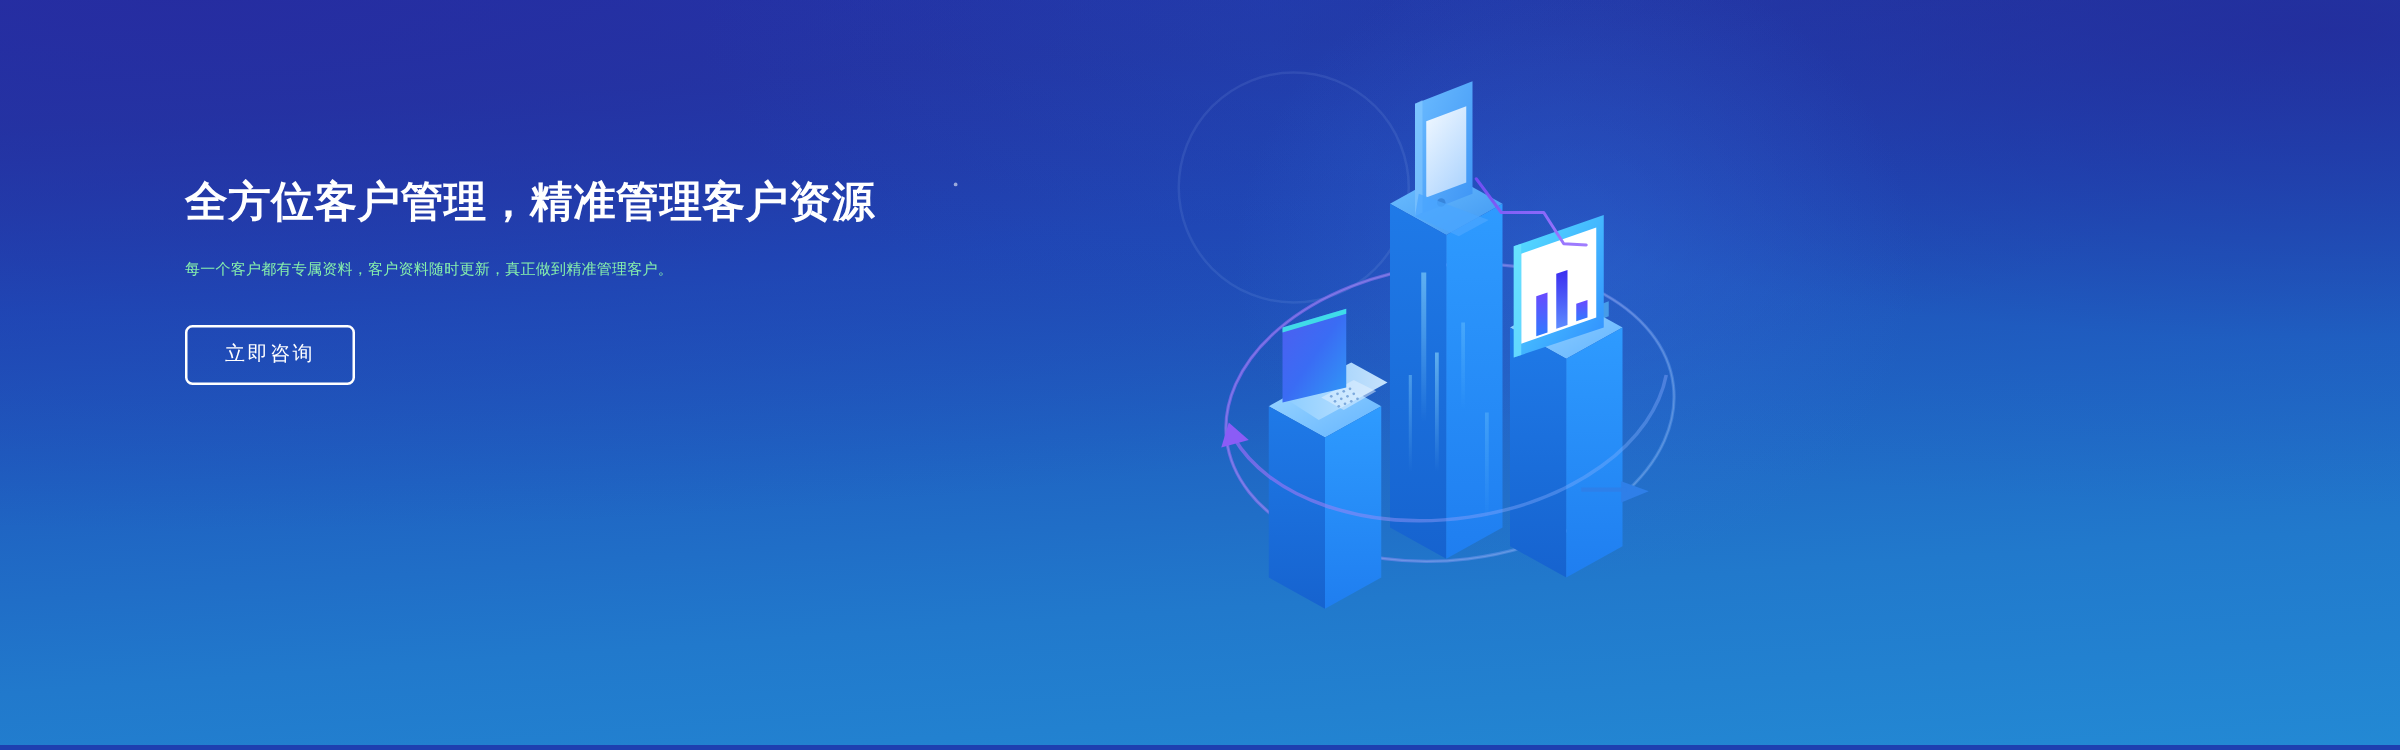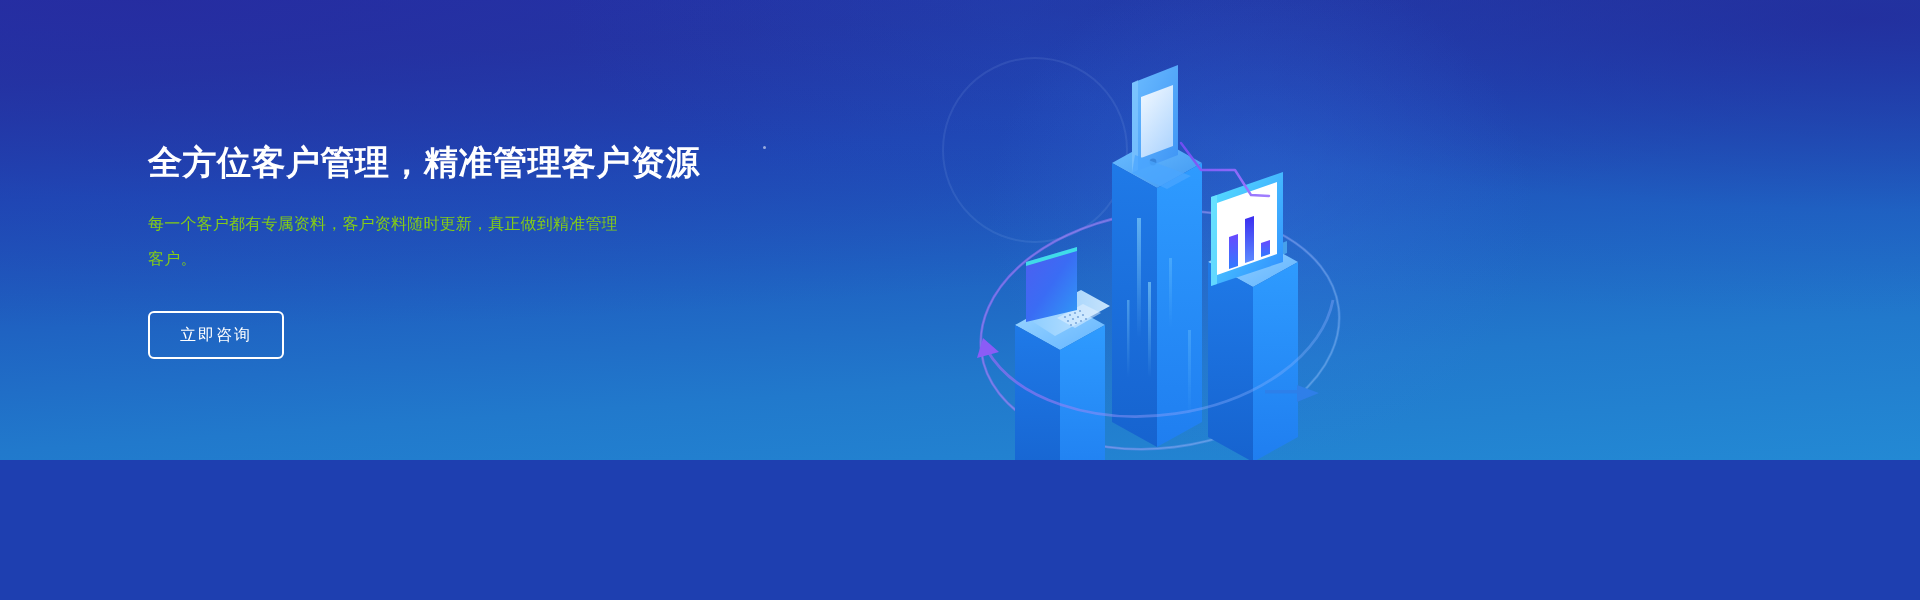--- a/index.html
+++ b/index.html
@@ -3,21 +3,21 @@
 <meta charset="utf-8">
 <title>Banner</title>
 <style>
   html,body{margin:0;padding:0;}
   body{
     width:1920px;height:600px;overflow:hidden;
     font-family:"Liberation Sans","DejaVu Sans",sans-serif;
     background:#1e3fb0;
   }
   #banner{
-    position:relative;width:1920px;height:460px;overflow:hidden;
+    position:relative;width:1920px;height:596px;overflow:hidden;
   }
   
   .bg-base{
     position:absolute;inset:0;
     background:linear-gradient(176deg,#2430a4 0%,#23379f 14%,#1f4bb4 34%,#1f63c2 56%,#2179cc 76%,#2389d4 100%);
   }
   .bg-wash-left{
     position:absolute;inset:0;
     background:radial-gradient(120% 95% at 8% 0%, rgba(38,44,160,.85) 0%, rgba(33,60,180,.35) 45%, rgba(33,110,205,0) 75%);
   }
@@ -31,21 +31,21 @@
   }
   
   .copy{
     position:absolute;left:148px;top:140px;width:640px;
   }
   .headline{
     margin:0;color:#ffffff;font-size:34px;line-height:44px;
     font-weight:700;letter-spacing:.5px;white-space:nowrap;
   }
   .subtitle{
-    margin:22px 0 0 0;color:#84cc16;font-size:16px;line-height:35px;
+    margin:22px 0 0 0;color:#86efac;font-size:12px;line-height:19px;
     font-weight:400;width:482px;letter-spacing:.2px;
   }
   .cta{
     display:inline-block;margin-top:35px;
     padding:12px 30px;border:2px solid #ffffff;border-radius:6px;
     background:transparent;color:#ffffff;font-size:16px;line-height:20px;
     font-family:Liberation Sans, sans-serif;letter-spacing:2px;cursor:pointer;
   }
   
   .art{

